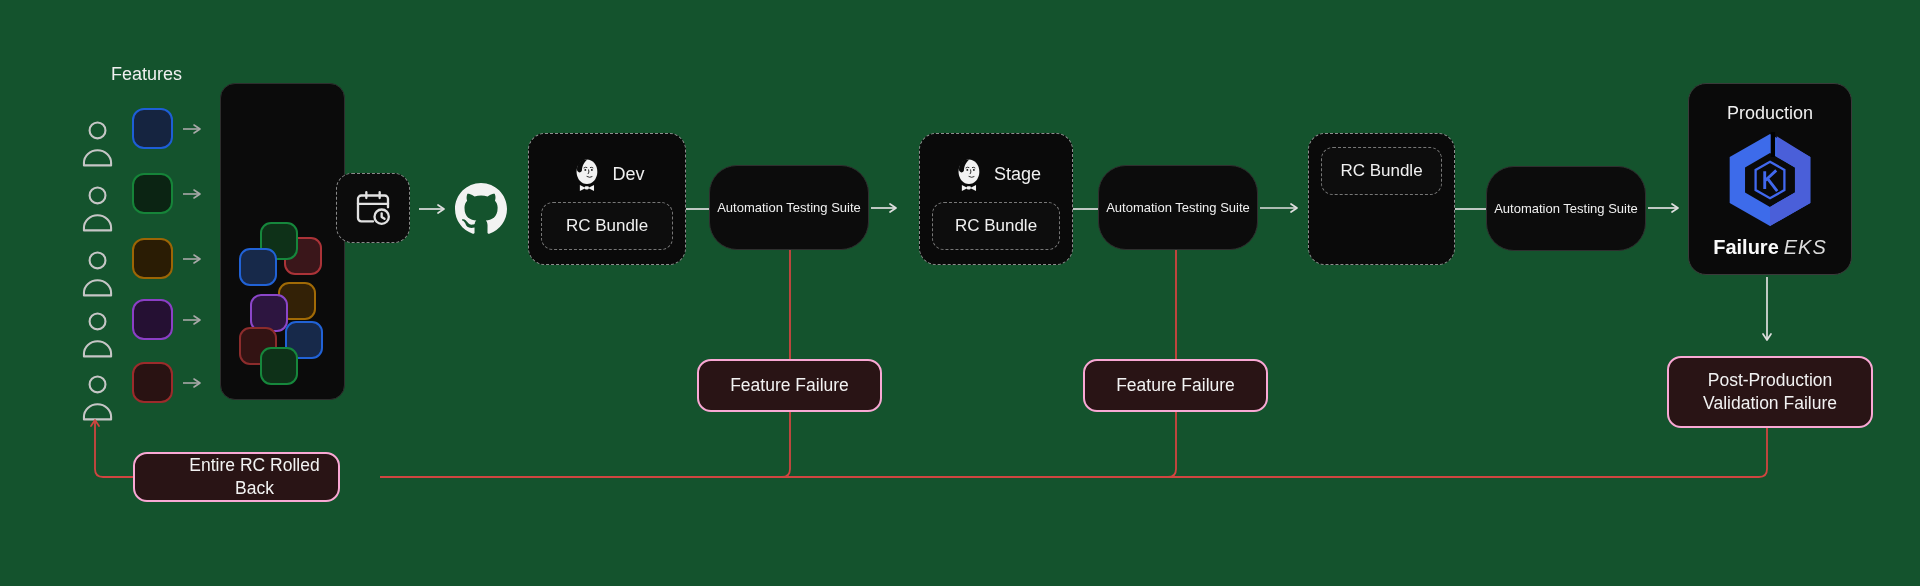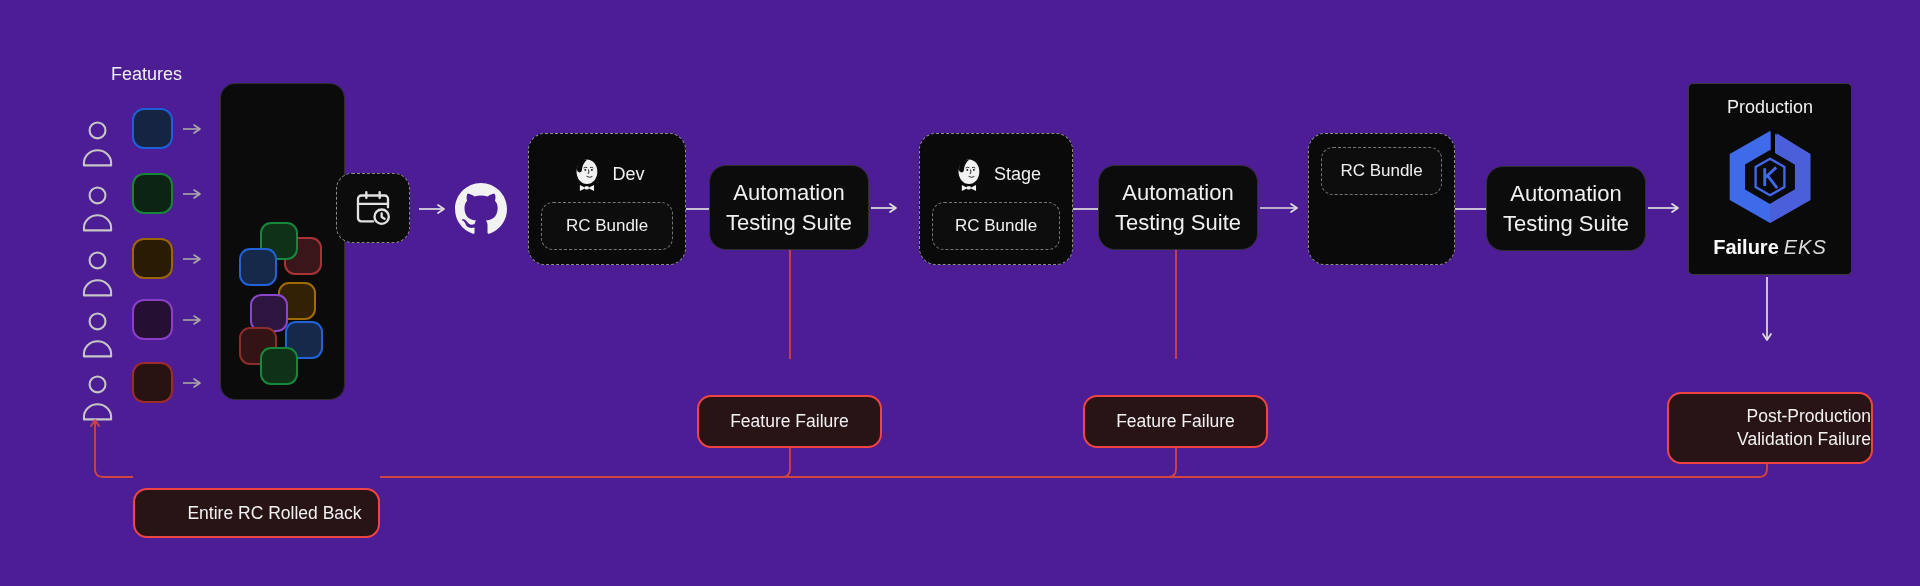--- a/index.html
+++ b/index.html
@@ -1,16 +1,16 @@
 <!DOCTYPE html>
 <html><head>
 <meta charset="utf-8">
 <style>
   html,body{margin:0;padding:0;background:#000;}
-  #canvas{position:relative;width:1920px;height:586px;background:#4c1d95;overflow:hidden;
+  #canvas{position:relative;width:1920px;height:586px;background:#14532d;overflow:hidden;
           font-family:"Liberation Sans", sans-serif;color:#ececec;}
   .abs{position:absolute;box-sizing:border-box;}
   svg{display:block;}
 
   
   #wires{position:absolute;left:0;top:0;z-index:1;}
 
   
   .features-label{left:111px;top:64px;font-size:18px;color:#f0f0f0;}
   .person{width:36px;height:48px;}
@@ -44,45 +44,45 @@
   .env-stage{left:919px;top:133px;width:154px;height:132px;text-align:right;}
   .env-preprod{left:1308px;top:133px;width:147px;height:132px;}
   .env-head{display:flex;align-items:center;gap:9px;flex:1;}
   .env-name{font-size:18px;color:#f0f0f0;line-height:1.15;}
   .env-name.wrap{max-width:82px;}
   .inner-bundle{width:100%;height:46px;border:1.5px dashed #777;border-radius:12px;
                 background:#0d0d0d;display:flex;align-items:center;justify-content:center;
                 font-size:17px;color:#f0f0f0;}
 
   
-  .ats-box{background:#0c0c0c;border:1.5px solid #2f2f2f;border-radius:17px;z-index:2;
+  .ats-box{background:#0c0c0c;border:1.5px solid #2f2f2f;border-radius:28px;z-index:2;
            display:flex;align-items:center;justify-content:center;text-align:center;
-           font-size:22px;line-height:1.35;color:#f0f0f0;padding:0 2px;}
+           font-size:13px;line-height:1.35;color:#f0f0f0;padding:0 2px;}
   .ats1{left:709px;top:165px;width:160px;height:85px;}
   .ats2{left:1098px;top:165px;width:160px;height:85px;}
   .ats3{left:1486px;top:166px;width:160px;height:85px;}
 
   
   .prod-box{left:1688px;top:83px;width:164px;height:192px;background:#0a0a0a;
-            border:1.5px solid #3a3a3a;border-radius:5px;z-index:2;
+            border:1.5px solid #3a3a3a;border-radius:18px;z-index:2;
             display:flex;flex-direction:column;align-items:center;justify-content:space-between;
-            padding:13px 8px 15px;}
+            padding:19px 8px 15px;}
   .prod-title{font-size:18px;color:#f0f0f0;}
   .brand{display:flex;align-items:baseline;gap:5px;}
   .brand-bold{font-size:20px;font-weight:700;color:#fafafa;}
   .brand-light{font-size:20px;font-weight:400;letter-spacing:1px;color:#dcdcdc;font-style:italic;}
 
   
-  .fail-box{background:#291415;border:2px solid #ef4444;border-radius:14px;z-index:4;
+  .fail-box{background:#291415;border:2px solid #f9a8d4;border-radius:14px;z-index:4;
             display:flex;align-items:center;justify-content:center;text-align:center;
-            font-size:17.5px;line-height:1.3;color:#f2f2f2;margin-top:36px;}
+            font-size:17.5px;line-height:1.3;color:#f2f2f2;}
   .ff1{left:697px;top:359px;width:185px;height:53px;}
   .ff2{left:1083px;top:359px;width:185px;height:53px;}
-  .postprod{left:1667px;top:356px;width:206px;height:72px;text-align:right;}
-  .rollback{left:133px;top:452px;width:247px;height:50px;padding-left:36px;}
+  .postprod{left:1667px;top:356px;width:206px;height:72px;}
+  .rollback{left:133px;top:452px;width:207px;height:50px;padding-left:36px;}
 </style>
 </head>
 <body>
 
 <div id="canvas">
 
   <svg id="wires" width="1920" height="586" viewBox="0 0 1920 586">
     <defs>
       <marker id="mGray" markerWidth="14" markerHeight="14" refX="8" refY="6" orient="auto" markerUnits="userSpaceOnUse">
         <path d="M2 2 L8 6 L2 10" fill="none" stroke="#a8a8a8" stroke-width="1.6" stroke-linecap="round" stroke-linejoin="round"></path>

